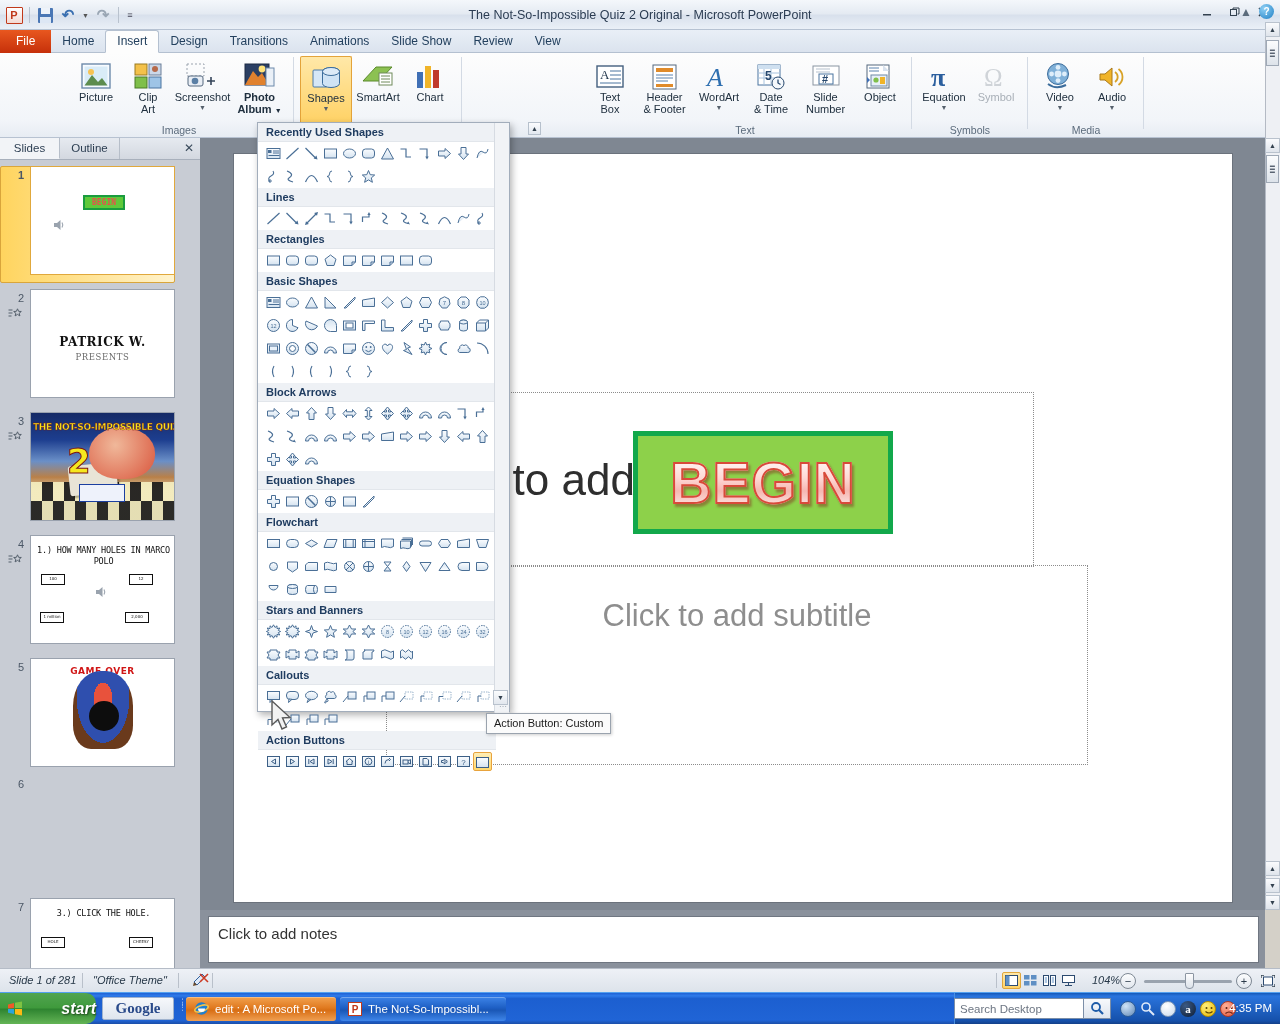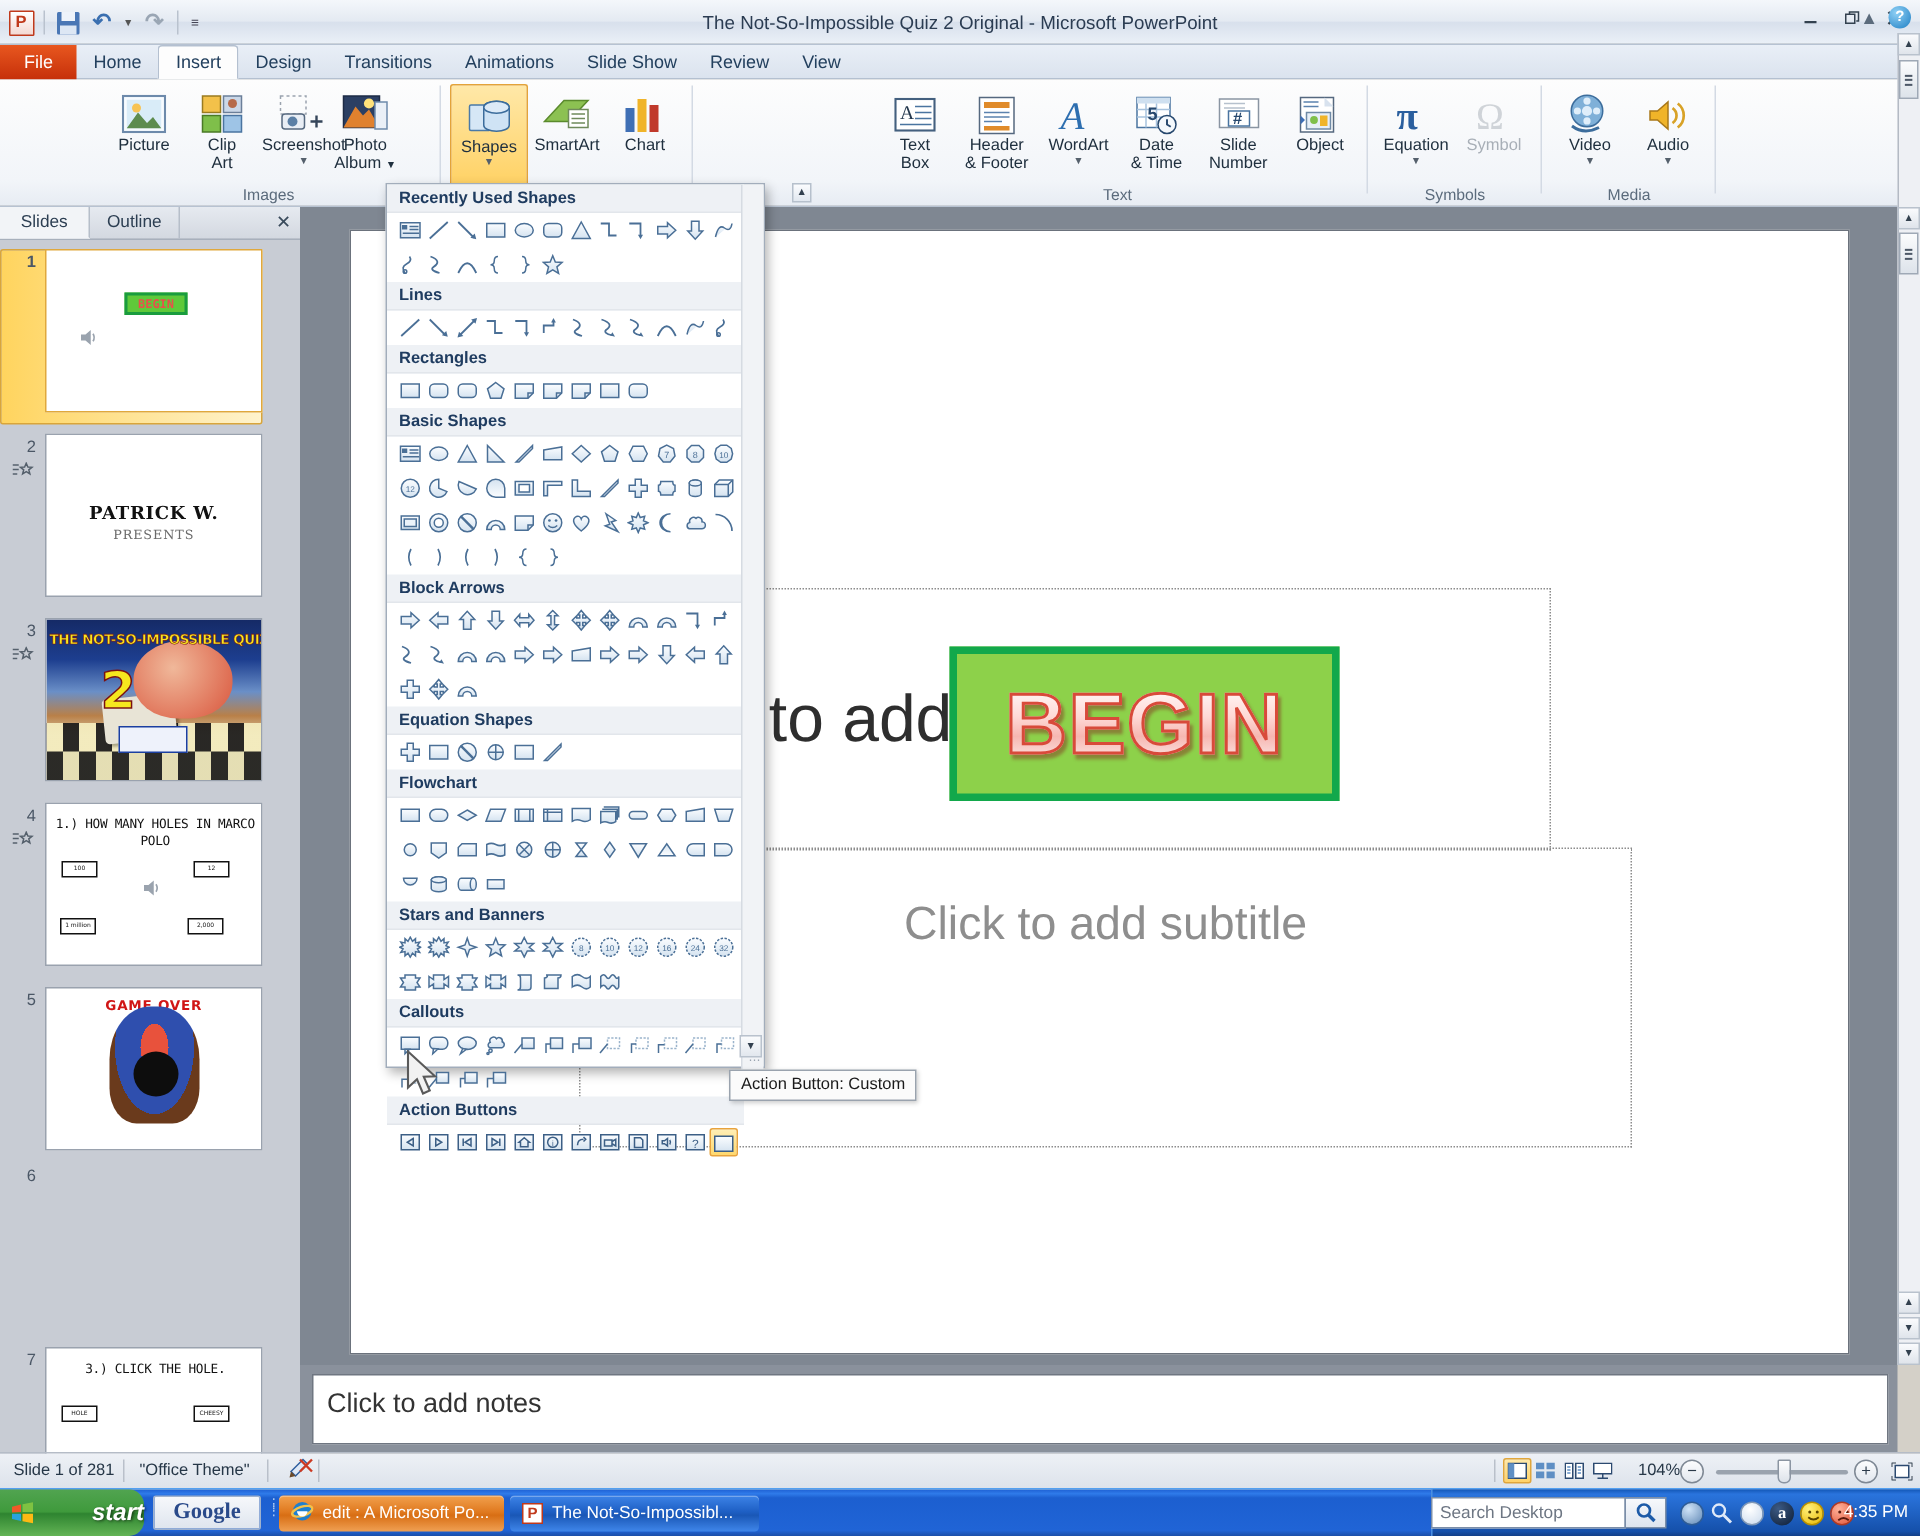--- a/index.html
+++ b/index.html
@@ -135,27 +135,27 @@
     background:#eef0f4; border-left:1px solid #b4bac4;}
   .sa{ position:absolute; right:0; width:15px; height:15px; background:linear-gradient(#fafbfd,#dfe4eb);
     border:1px solid #b9c2cd; display:flex; align-items:center; justify-content:center;
     font-size:7px; color:#33414f; cursor:pointer;}
   #stage-thumb{ position:absolute; right:1px; top:17px; width:13px; height:28px;
     background:linear-gradient(#fbfcfd,#dde3ea); border:1px solid #9fa9b6; cursor:pointer;}
 
   
   #notes{ position:absolute; left:200px; top:910px; width:1065px; height:58px; background:#8a919c; padding:6px 6px 0 8px;}
   #notes-inner{ width:1051px; height:47px; background:#fff; border:1px solid #6f7681; padding:8px 0 0 9px;}
-  #notes-inner span{ font-size:18px; color:#333;}
+  #notes-inner span{ font-size:15px; color:#333;}
 
   
   #statusbar{ position:absolute; left:0; top:968px; width:1280px; height:24px;
     background:linear-gradient(to bottom,#eef1f6,#dde3eb); border-top:1px solid #b5bcc7;
     font-size:11px; color:#263747;}
-  .sbi{ position:absolute; top:0; height:23px; line-height:23px; padding:0 9px; cursor:pointer;}
+  .sbi{ position:absolute; top:0; height:23px; line-height:23px; padding:0 9px; cursor:pointer;font-style:italic;}
   .sbdiv{ position:absolute; top:4px; width:1px; height:15px; background:#b9c0ca;}
   .vbtn{ position:absolute; top:3px; width:19px; height:17px; display:flex; align-items:center;
     justify-content:center; cursor:pointer; border-radius:2px;}
   .vbtn.on{ background:linear-gradient(#ffe9aa,#ffd267); border:1px solid #e0a63c;}
   #zoomslider{ position:absolute; left:1144px; top:11px; width:88px; height:3px;
     background:#9aa3ae; border-radius:2px;}
   #zoomknob{ position:absolute; left:1185px; top:4px; width:9px; height:16px;
     background:linear-gradient(#fdfdfe,#dde3ea); border:1px solid #8b95a2; border-radius:1px 1px 4px 4px; cursor:pointer;}
   .zbtn{ position:absolute; top:4px; width:16px; height:16px; border-radius:50%;
     border:1px solid #7e8894; background:linear-gradient(#fcfdfe,#e2e7ee);
@@ -286,21 +286,21 @@
           <svg width="34" height="28">
             <rect x="1" y="2" width="17" height="12" fill="none" stroke="#9aa3ae" stroke-dasharray="2 2"></rect>
             <rect x="2" y="14" width="15" height="10" rx="2" fill="#e9eef5" stroke="#55687f"></rect>
             <circle cx="9" cy="19" r="3.3" fill="#5b7fa5"></circle>
             <path d="M21 19h8M25 15v8" stroke="#35455a" stroke-width="1.6"></path>
           </svg>
         </div>
         <div class="lbl">Screenshot</div>
         <div class="dd">▼</div>
       </div>
-      <div class="rbtn" style="left: 151px; width: 57px;">
+      <div class="rbtn" style="left: 167px; width: 57px; font-weight: bold;">
         <div class="ic">
           <svg width="32" height="28">
             <rect x="1" y="2" width="24" height="21" fill="#2b3f63" stroke="#1d2b45"></rect>
             <path d="M1 23 L9 9 L14 15 L18 11 L25 23 Z" fill="#e0812e"></path>
             <circle cx="18" cy="7" r="3.4" fill="#ffe27a"></circle>
             <rect x="22" y="6" width="8" height="18" fill="#eaf0f7" stroke="#6d8aab"></rect>
           </svg>
         </div>
         <div class="lbl">Photo</div>
         <div class="lbl">Album <span style="font-size:7px">▼</span></div>

